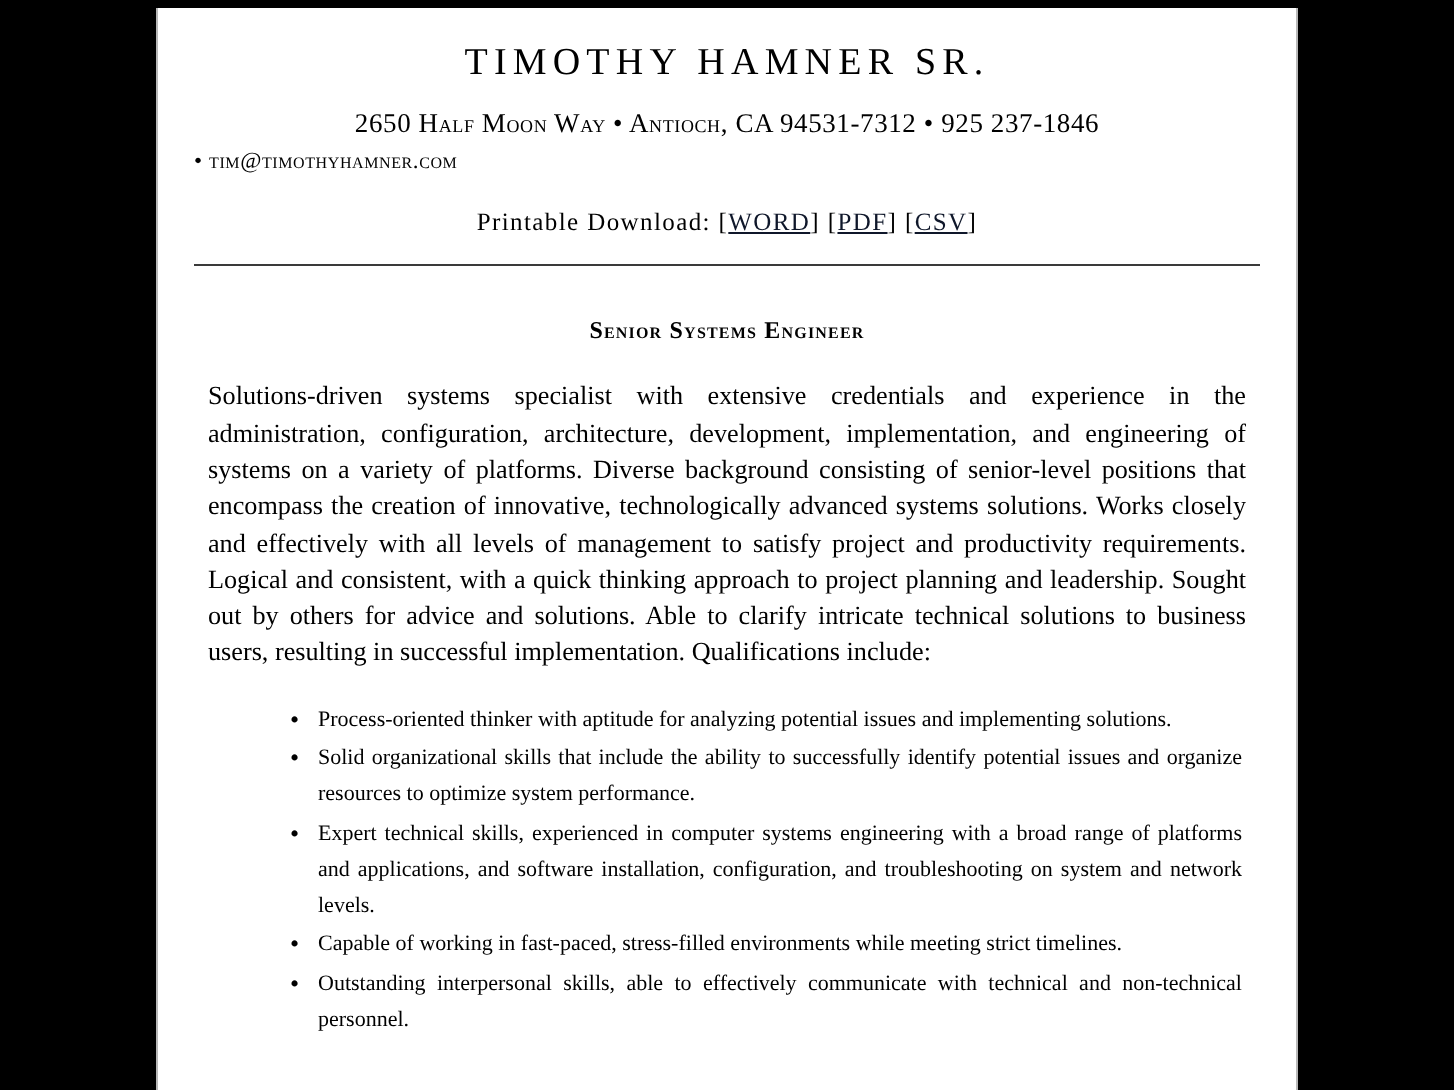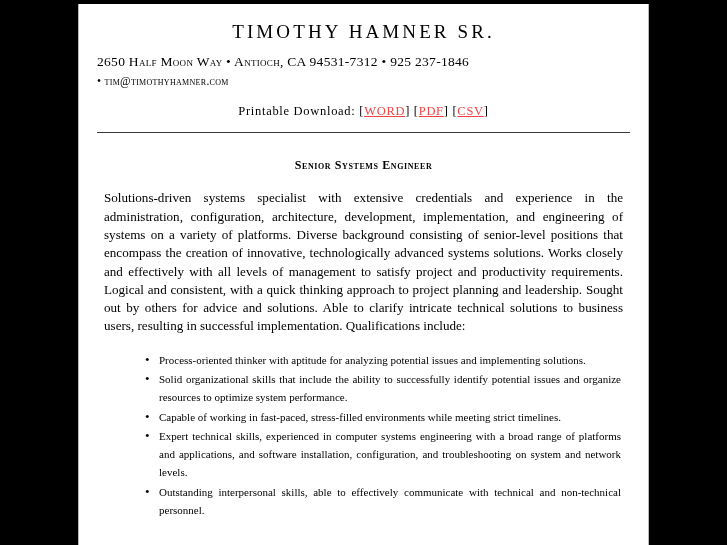--- a/index.html
+++ b/index.html
@@ -66,21 +66,21 @@
     text-align: center;
     font-size: 19px;
     letter-spacing: 3.1px;
     font-weight: normal;
     margin: 18px 0 0 0;
     line-height: 1.1;
     font-family: "Liberation Serif", "DejaVu Serif", serif;
   }
 
   .contact-line {
-    text-align: left;
+    text-align: center;
     font-size: 13.5px;
     font-variant: small-caps;
     letter-spacing: 0.3px;
     margin-top: 11px;
     line-height: 1.25;
   }
   .contact-line-2 {
     font-size: 11.5px;
     font-variant: small-caps;
     letter-spacing: 0.3px;
@@ -88,21 +88,21 @@
     line-height: 1.25;
   }
 
   .download-line {
     text-align: center;
     font-size: 12.5px;
     letter-spacing: 0.7px;
     margin-top: 16px;
   }
   .download-line a {
-    color: #ef4444;
+    color: #0f172a;
   }
   .bracket { color: #000000; }
 
   hr.rule {
     border: none;
     border-top: 1px solid #3a3a3a;
     margin: 13px 0 0 0;
     height: 0;
   }
 
@@ -176,21 +176,21 @@
 
       <hr class="rule">
 
       <h2 class="job-title">Senior Systems Engineer</h2>
 
       <p class="summary">Solutions-driven systems specialist with extensive credentials and experience in the administration, configuration, architecture, development, implementation, and engineering of systems on a variety of platforms. Diverse background consisting of senior-level positions that encompass the creation of innovative, technologically advanced systems solutions. Works closely and effectively with all levels of management to satisfy project and productivity requirements. Logical and consistent, with a quick thinking approach to project planning and leadership. Sought out by others for advice and solutions. Able to clarify intricate technical solutions to business users, resulting in successful implementation. Qualifications include:</p>
 
       <ul class="quals">
         <li>Process-oriented thinker with aptitude for analyzing potential issues and implementing solutions.</li>
         <li>Solid organizational skills that include the ability to successfully identify potential issues and organize resources to optimize system performance.</li>
+        <li>Expert technical skills, experienced in computer systems engineering with a broad range of platforms and applications, and software installation, configuration, and troubleshooting on system and network levels.</li>
         <li>Capable of working in fast-paced, stress-filled environments while meeting strict timelines.</li>
-        <li>Expert technical skills, experienced in computer systems engineering with a broad range of platforms and applications, and software installation, configuration, and troubleshooting on system and network levels.</li>
         <li>Outstanding interpersonal skills, able to effectively communicate with technical and non-technical personnel.</li>
       </ul>
 
     </div>
   </div>
 
 </div>
 
 </body></html>

